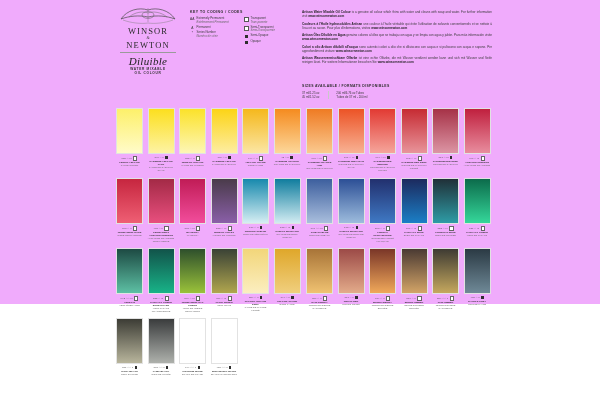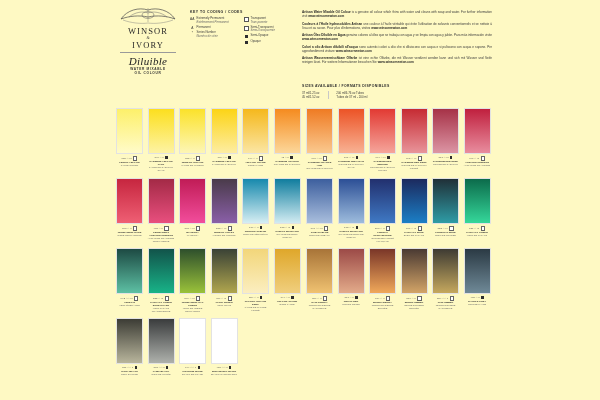--- a/index.html
+++ b/index.html
@@ -3,21 +3,21 @@
 <meta charset="utf-8">
 <title>Artisan Colour Chart</title>
 <style>
   html,body{margin:0;padding:0;}
   body{
     width:600px;height:400px;overflow:hidden;
     background:#ffffff;
     font-family:"Liberation Sans", sans-serif;
     color:#2b2b2b;
   }
-  .page{position:relative;width:600px;height:400px;background:#fef9c3;}
+  .page{position:relative;width:600px;height:304px;background:#f0abfc;}
 
   
   .header{position:absolute;left:0;top:0;width:600px;height:108px;}
 
   
   .logo{position:absolute;left:112px;top:4px;width:72px;text-align:center;}
   .logo-mark{width:62px;height:22px;margin:0 auto 1px;position:relative;}
   .logo-mark svg{display:block;}
   .logo-wn1{font-family:"Liberation Serif", serif;font-size:8.5px;letter-spacing:1.1px;color:#2a2a2a;line-height:9px;}
   .logo-amp{font-family:"Liberation Serif", serif;font-size:4px;line-height:4px;color:#444;}
@@ -80,21 +80,21 @@
         <svg width="62" height="22" viewBox="0 0 62 22">
           <path d="M4 15 C10 6, 22 3, 31 6 C40 3, 52 6, 58 15 C50 12, 40 11, 31 13 C22 11, 12 12, 4 15 Z" fill="none" stroke="#4a4a4a" stroke-width=".7"></path>
           <path d="M12 13 C18 8, 26 7, 31 9 C36 7, 44 8, 50 13" fill="none" stroke="#6a6a6a" stroke-width=".5"></path>
           <ellipse cx="31" cy="11" rx="6" ry="3.4" fill="none" stroke="#5a5a5a" stroke-width=".5"></ellipse>
           <path d="M31 4 L31 18" stroke="#6a6a6a" stroke-width=".4"></path>
           <path d="M6 16 C14 19, 24 20, 31 19 C38 20, 48 19, 56 16" fill="none" stroke="#7a7a7a" stroke-width=".45"></path>
         </svg>
       </div>
       <div class="logo-wn1">WINSOR</div>
       <div class="logo-amp">&amp;</div>
-      <div class="logo-wn2">IVORY</div>
+      <div class="logo-wn2">NEWTON</div>
       <div class="logo-rule"></div>
       <div class="logo-artisan">Diluible</div>
       <div class="logo-sub1">WATER MIXABLE</div>
       <div class="logo-sub2">OIL COLOUR</div>
     </div>
 
     <div class="keybox">
       <div class="key-title">KEY TO CODING / CODES</div>
       <div class="key-cols">
         <div class="key-col">

